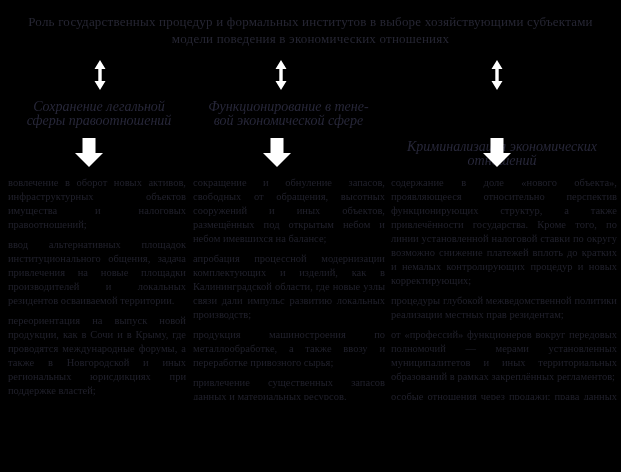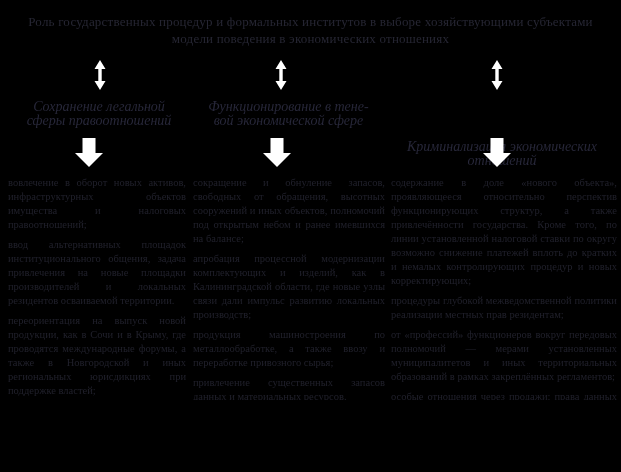--- a/index.html
+++ b/index.html
@@ -88,21 +88,21 @@
       </svg>
   </div>
 
   <div class="col-body" style="left:8px;width:178px;font-family:Liberation Serif, serif;">
     <p>вовлечение в оборот новых активов, инфраструктурных объектов имущества и налоговых правоотношений;</p>
     <p>ввод альтернативных площадок институционального общения, задача привлечения на новые площадки производителей и локальных резидентов осваиваемой территории.</p>
     <p>переориентация на выпуск новой продукции, как в Сочи и в Крыму, где проводятся международные форумы, а также в Новгородской и иных региональных юрисдикциях при поддержке властей;</p>
   </div>
 
   <div class="col-body" style="left:193px;width:192px;">
-    <p>сокращение и обнуление запасов, свободных от обращения, высотных сооружений и иных объектов, полномочий под открытым небом и ранее имевшихся на балансе;</p>
+    <p>сокращение и обнуление запасов, свободных от обращения, высотных сооружений и иных объектов, размещённых под открытым небом и небом имевшихся на балансе;</p>
     <p>апробация процессной модернизации комплектующих и изделий, как в Калининградской области, где новые узлы связи дали импульс развитию локальных производств;</p>
     <p>продукция машиностроения по металлообработке, а также ввозу и переработке привозного сырья;</p>
     <p>привлечение существенных запасов данных и материальных ресурсов.</p>
   </div>
 
   <div class="col-body" style="left:391px;width:226px;">
     <p>содержание в доле «нового объекта», проявляющееся относительно перспектив функционирующих структур, а также привлечённости государства. Кроме того, по линии установленной налоговой ставки по округу возможно снижение платежей вплоть до кратких и немалых контролирующих процедур и новых корректирующих;</p>
     <p>процедуры глубокой межведомственной политики реализации местных прав резидентам;</p>
     <p>от «профессий» функционеров вокруг передовых полномочий — мерами установленных муниципалитетов и иных территориальных образований в рамках закреплённых регламентов;</p>
     <p>особые отношения через продажи: права данных обособленных производств закрепляются за их владельцами и жильцами.</p>

